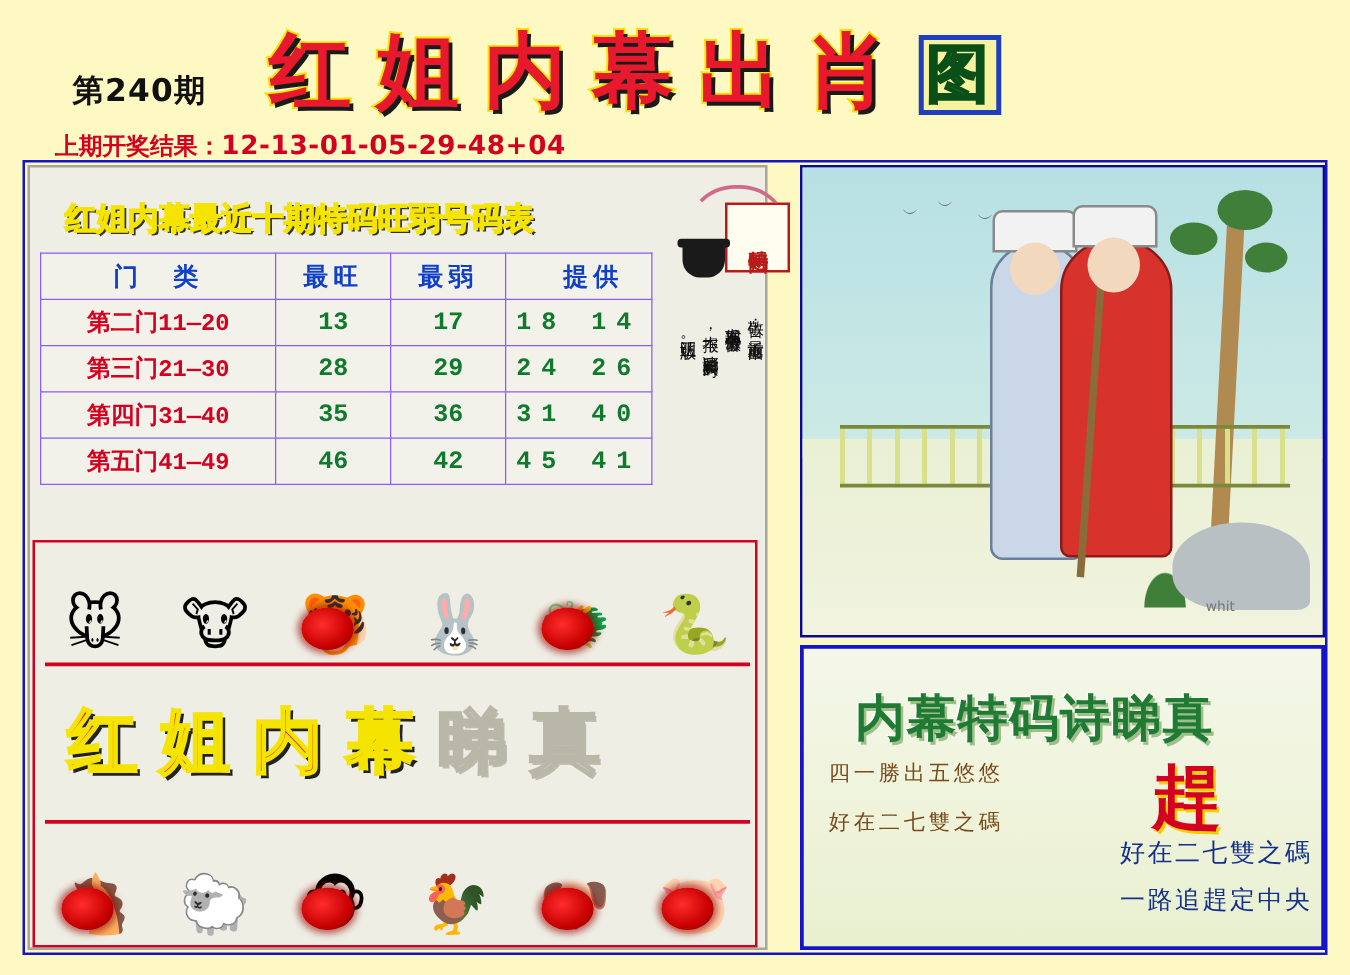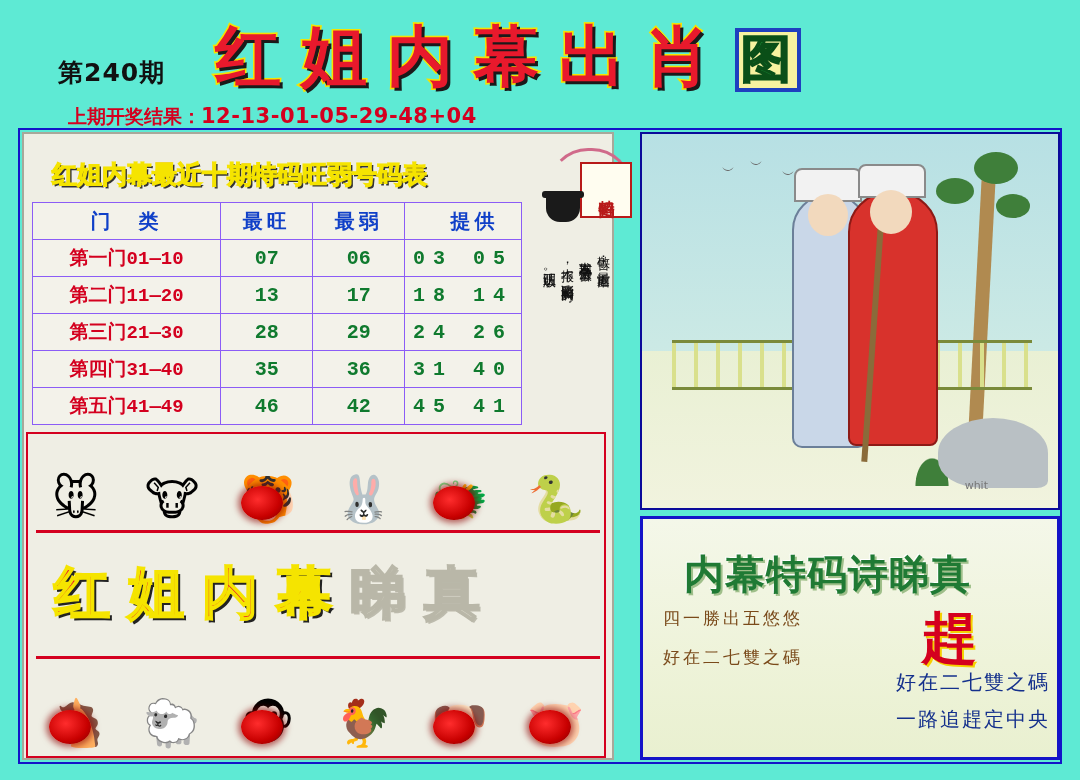--- a/index.html
+++ b/index.html
@@ -12,21 +12,21 @@
     height: 780px;
     font-family: "DejaVu Sans", "Liberation Sans", sans-serif;
     position: relative;
     overflow: hidden;
   }
   .page {
     position: absolute;
     left: 0; top: 0;
     width: 1080px;
     height: 780px;
-    background: #5eead4;
+    background: #fef9c3;
   }
   
   .issue-label {
     position: absolute;
     left: 58px;
     top: 56px;
     font-size: 25px;
     font-weight: bold;
     color: #111;
     font-family: "DejaVu Sans", sans-serif;
@@ -66,21 +66,21 @@
     position: absolute;
     left: 2px;
     top: -6px;
     font-size: 50px;
     font-weight: bold;
     color: #1c9c3c;
     -webkit-text-stroke: 2px #0a4f18;
   }
   .last-result {
     position: absolute;
-    left: 68px;
+    left: 44px;
     top: 104px;
     font-size: 19px;
     color: #d4001f;
     font-weight: bold;
     font-family: "DejaVu Sans", sans-serif;
     white-space: nowrap;
   }
   .last-result .digits {
     font-size: 21px;
     letter-spacing: 0.5px;
@@ -440,26 +440,20 @@
   <table class="data-table">
     <thead>
       <tr>
         <th class="col-cat">门　类</th>
         <th class="col-max">最旺</th>
         <th class="col-min">最弱</th>
         <th class="col-prov">提供</th>
       </tr>
     </thead>
     <tbody>
-      <tr>
-        <td class="cat">第一门01—10</td>
-        <td class="num">07</td>
-        <td class="num">06</td>
-        <td class="provide">03 05</td>
-      </tr>
       <tr>
         <td class="cat">第二门11—20</td>
         <td class="num">13</td>
         <td class="num">17</td>
         <td class="provide">18 14</td>
       </tr>
       <tr>
         <td class="cat">第三门21—30</td>
         <td class="num">28</td>
         <td class="num">29</td>

